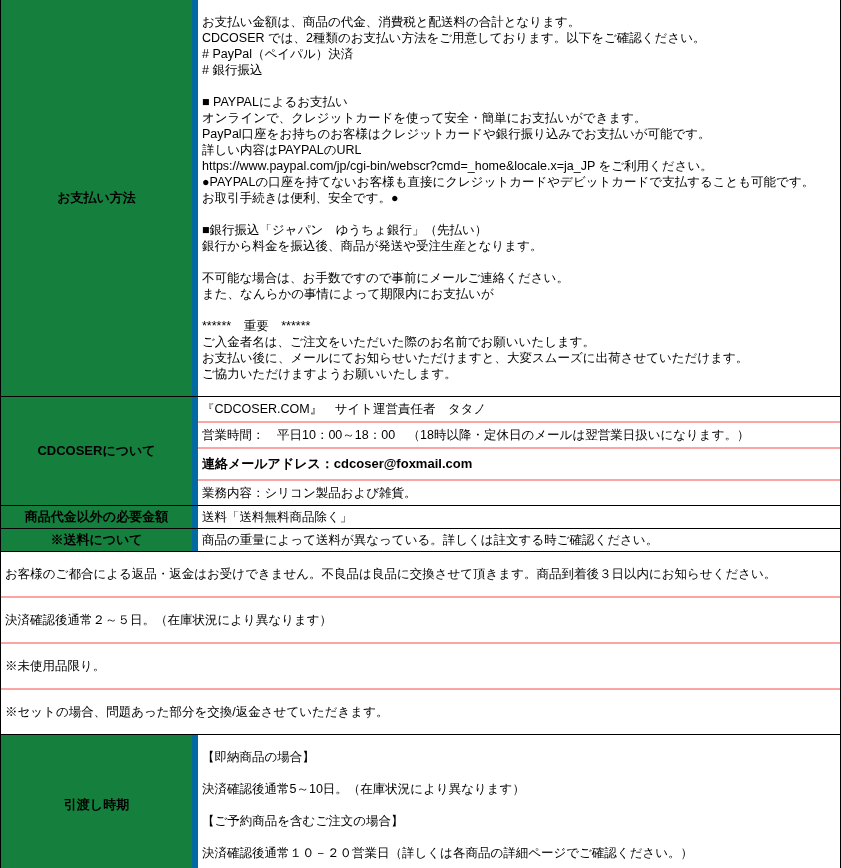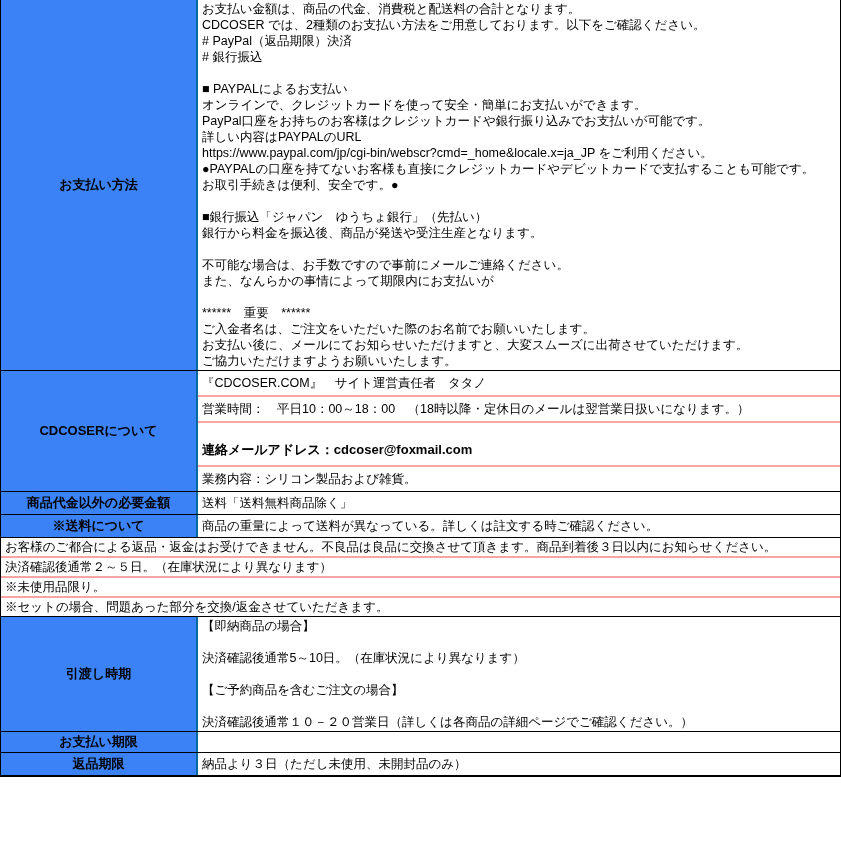--- a/index.html
+++ b/index.html
@@ -18,71 +18,70 @@
     background: #ffffff;
   }
   .row {
     display: flex;
     border-top: 1px solid #000;
   }
   .row:first-child { border-top: none; }
   .label-cell {
     flex: 0 0 197px;
     width: 197px;
-    background: #3b82f6;
-    border-right: 2px solid #0369a1;
+    background: #15803d;
+    border-right: 6px solid #0369a1;
     display: flex;
     align-items: center;
     justify-content: center;
     text-align: center;
     font-weight: 700;
     font-size: 13px;
     padding: 2px 3px;
     line-height: 16px;
   }
   .content-cell {
     flex: 1 1 auto;
     display: flex;
     flex-direction: column;
     justify-content: center;
     min-width: 0;
   }
   .sub-cell {
-    padding: 1px 4px;
+    padding: 14px 4px;
   }
   .sub-cell + .sub-cell {
     border-top: 2px solid #fca5a5;
   }
   .sub-cell.spaced { padding: 4px 4px; }
   .sub-cell.single { padding: 3px 4px; }
   .sub-cell.emphasis { padding: 7px 4px; }
   .sub-cell.emphasis .line {
     font-weight: 700;
     font-size: 13px;
-    margin-top: 12px;
   }
   .line {
     font-size: 12.5px;
     line-height: 16px;
     min-height: 16px;
     white-space: pre-wrap;
     word-break: break-all;
   }
 </style>
 </head>
 <body>
 
 <div class="info-table">
     <div class="row">
       <div class="label-cell">お支払い方法</div>
       <div class="content-cell">
         <div class="sub-cell">
           <div class="line">お支払い金額は、商品の代金、消費税と配送料の合計となります。</div>
           <div class="line">CDCOSER では、2種類のお支払い方法をご用意しております。以下をご確認ください。</div>
-          <div class="line"># PayPal（返品期限）決済</div>
+          <div class="line"># PayPal（ペイパル）決済</div>
           <div class="line"># 銀行振込</div>
           <div class="line"></div>
           <div class="line">■ PAYPALによるお支払い</div>
           <div class="line">オンラインで、クレジットカードを使って安全・簡単にお支払いができます。</div>
           <div class="line">PayPal口座をお持ちのお客様はクレジットカードや銀行振り込みでお支払いが可能です。</div>
           <div class="line">詳しい内容はPAYPALのURL</div>
           <div class="line">https://www.paypal.com/jp/cgi-bin/webscr?cmd=_home&amp;locale.x=ja_JP をご利用ください。</div>
           <div class="line">●PAYPALの口座を持てないお客様も直接にクレジットカードやデビットカードで支払することも可能です。</div>
           <div class="line">お取引手続きは便利、安全です。●</div>
           <div class="line"></div>

